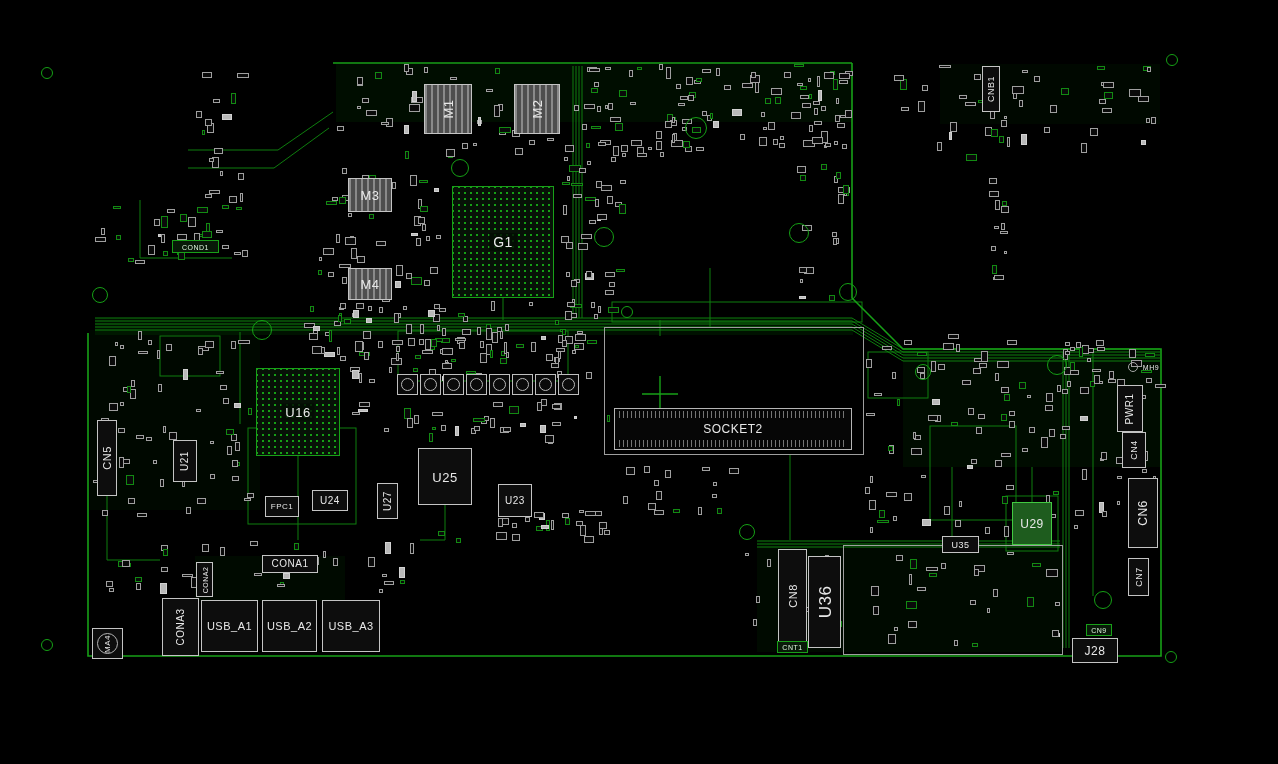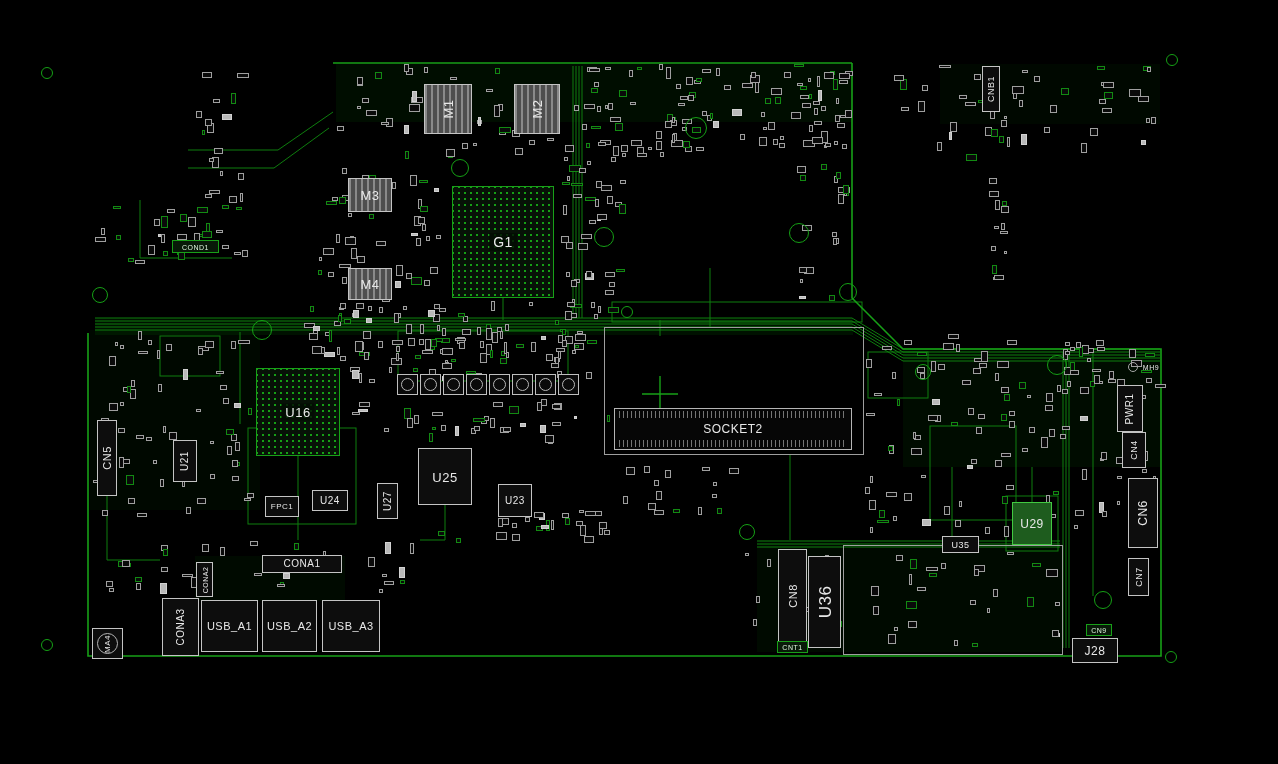--- a/index.html
+++ b/index.html
@@ -1007,21 +1007,21 @@
     </div>
     <div class="comp light" style="left: 173px; top: 440px; width: 24px; height: 42px;">
       <span class="label v" style="font-size: 10px;">U21</span>
     </div>
     <div class="comp light" style="left: 265px; top: 496px; width: 34px; height: 21px;">
       <span class="label" style="font-size: 8px;">FPC1</span>
     </div>
     <div class="comp light" style="left: 97px; top: 420px; width: 20px; height: 76px;">
       <span class="label v" style="font-size: 11px;">CN5</span>
     </div>
-    <div class="comp light" style="left: 262px; top: 555px; width: 80px; height: 18px;">
+    <div class="comp light" style="left: 262px; top: 555px; width: 56px; height: 18px;">
       <span class="label" style="font-size: 10px;">CONA1</span>
     </div>
     <div class="comp light" style="left: 196px; top: 562px; width: 17px; height: 35px;">
       <span class="label v" style="font-size: 7px;">CONA2</span>
     </div>
     <div class="comp light" style="left: 162px; top: 598px; width: 37px; height: 58px;">
       <span class="label v" style="font-size: 10px;">CONA3</span>
     </div>
     <div class="comp light" style="left: 201px; top: 600px; width: 57px; height: 52px;">
       <span class="label" style="font-size: 11px;">USB_A1</span>

